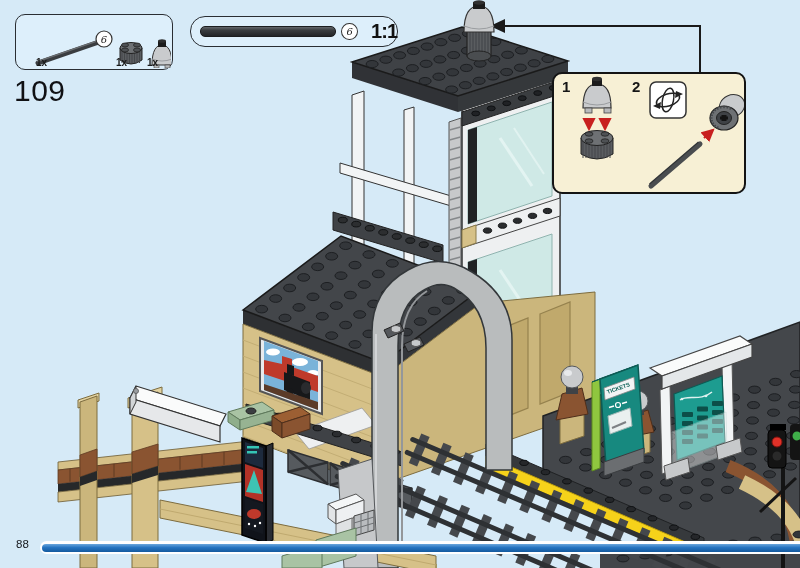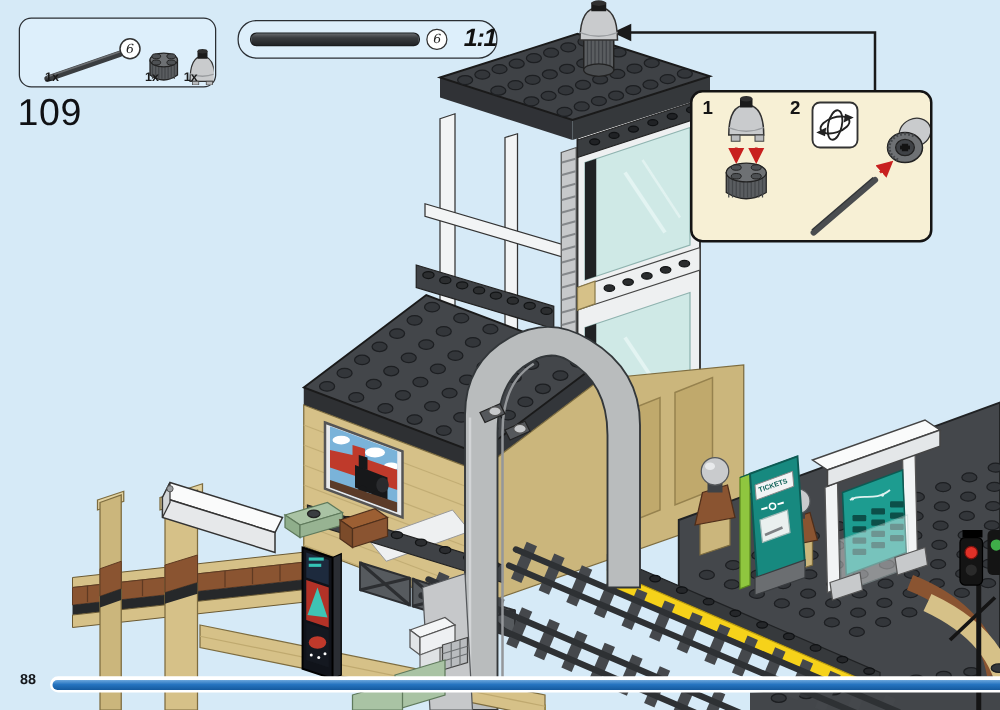--- a/index.html
+++ b/index.html
@@ -6,32 +6,32 @@
   .page{position:relative;width:800px;height:568px;background:#d6eaf7;overflow:hidden;
         font-family:"Liberation Sans",sans-serif;}
   .panel{position:absolute;background:#ddeffb;border:1.6px solid #2a2e33;box-sizing:border-box;z-index:10;}
   .parts-box{left:15px;top:14px;width:158px;height:56px;border-radius:10px;}
   .scale-box{left:190px;top:16px;width:208px;height:31px;border-radius:15px;display:flex;align-items:center;}
   .scale-bar{width:138px;height:9px;margin-left:9px;border-radius:5px;
              background:linear-gradient(180deg,#63666a 0%,#3a3d40 35%,#222427 100%);border:1px solid #1a1c1e;}
   .callout-badge{width:15px;height:15px;margin-left:5px;border-radius:50%;background:#fff;border:1.2px solid #333;
              display:flex;align-items:center;justify-content:center;
              font:italic 10px "DejaVu Serif",serif;color:#222;}
-  .scale-label{margin-left:13px;font-size:20px;font-weight:bold;color:#111;letter-spacing:-1px;font-style:italic;}
+  .scale-label{margin-left:13px;font-size:20px;font-weight:bold;color:#111;letter-spacing:-1px;}
   .step-number{position:absolute;left:14px;top:74px;font-size:30px;font-weight:normal;color:#101114;z-index:10;letter-spacing:0.5px;}
   .sub-box{left:552px;top:72px;width:194px;height:122px;background:#f7f0d5;border:2.2px solid #141414;border-radius:10px;}
   .sub-step-num{position:absolute;font-size:15px;font-weight:bold;color:#151515;}
   .count-label{position:absolute;font-size:10px;font-weight:bold;color:#1a1a1a;z-index:11;}
   #scene{position:absolute;left:0;top:0;z-index:1;}
   .boxsvg{position:absolute;left:0;top:0;}
   .progress-wrap{position:absolute;left:40px;right:0;top:541px;height:13px;background:#ffffff;
                  border-radius:7px 0 0 7px;display:flex;align-items:center;z-index:6;}
   .progress-bar{flex:1;height:8px;margin-left:2px;border-radius:4px 0 0 4px;
                 background:linear-gradient(180deg,#6aa6dd 0%,#2674c0 45%,#155a9e 100%);}
-  .page-number{position:absolute;left:16px;top:538px;font-size:11.5px;font-weight:bold;color:#15181c;z-index:6;}
+  .page-number{position:absolute;left:16px;top:538px;font-size:11.5px;font-weight:normal;color:#15181c;z-index:6;}
 </style>
 </head>
 <body>
 
 <div class="page">
 
   <svg id="scene" width="800" height="568" viewBox="0 0 800 568">
     <defs>
       <clipPath id="posterClip">
           <polygon points="264,341 318,361 318,410 264,390"></polygon>

